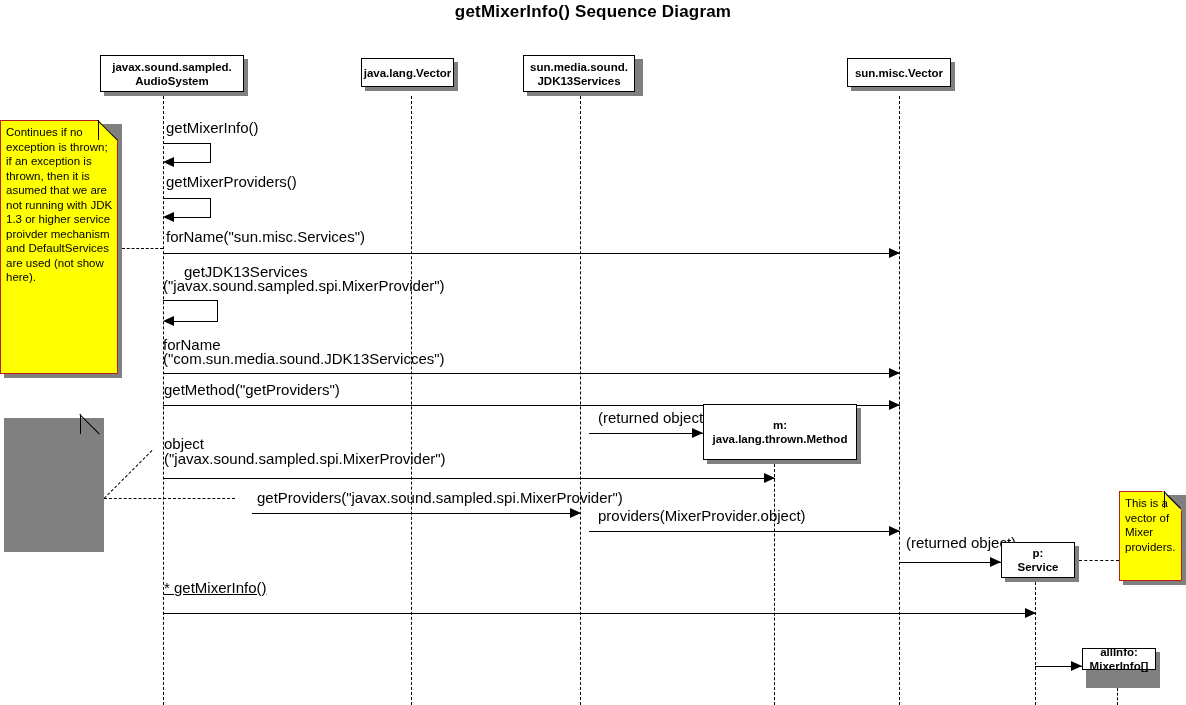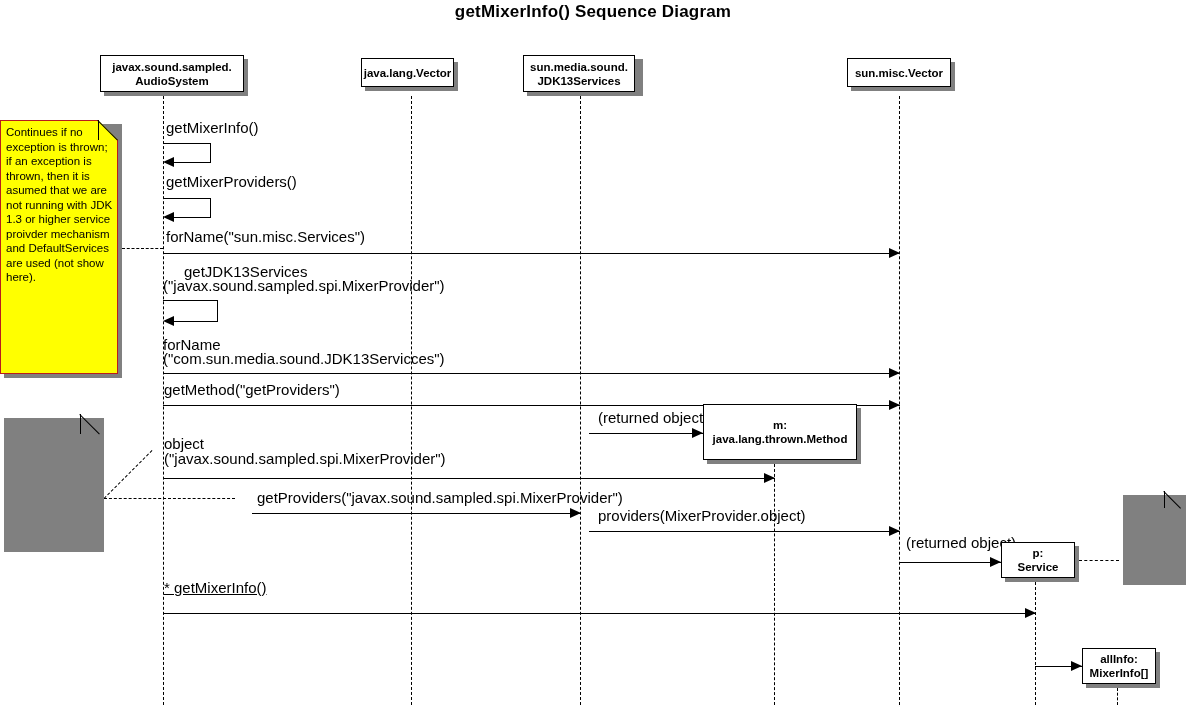--- a/index.html
+++ b/index.html
@@ -88,21 +88,21 @@
     <span class="l2">java.lang.thrown.Method</span>
   </div>
 
   <div class="oshadow" style="left:1005px;top:546px;width:74px;height:36px;"></div>
   <div class="obox" style="left:1001px;top:542px;width:74px;height:36px;">
     <span class="l1">p:</span>
     <span class="l2">Service</span>
   </div>
 
   <div class="oshadow" style="left:1086px;top:652px;width:74px;height:36px;"></div>
-  <div class="obox" style="left:1082px;top:648px;width:74px;height:36px;">
+  <div class="obox" style="left:1082px;top:648px;width:74px;height:22px;">
     <span class="l1">allInfo:</span>
     <span class="l2">MixerInfo[]</span>
   </div>
 
   <div class="msg" style="left:166px;top:121px;">getMixerInfo()</div>
   <div class="hline" style="left:163px;top:143px;width:48px;"></div>
   <div class="vline" style="left:210px;top:143px;height:20px;"></div>
   <div class="hline" style="left:172px;top:162px;width:39px;"></div>
   <div class="arrowL" style="left:163px;top:157px;"></div>
 
@@ -168,17 +168,20 @@
   <div class="nfoldv" style="left:98px;top:120px;height:20px;"></div>
   <div class="dashconn" style="left:122px;top:248px;width:41px;"></div>
 
   <div class="nshadow" style="left:4px;top:418px;width:100px;height:134px;"></div>
   <div class="nfold" style="left:80px;top:414px;width:28px;transform:rotate(45deg);"></div>
   <div class="nfoldv" style="left:80px;top:414px;height:20px;"></div>
   <div class="diagconn" style="left:104px;top:498px;width:68px;transform:rotate(-45deg);"></div>
   <div class="dashconn" style="left:104px;top:498px;width:131px;"></div>
 
   <div class="nshadow" style="left:1123px;top:495px;width:63px;height:90px;"></div>
+  <div class="note" style="left:1119px;top:491px;width:63px;height:90px;">
+    <span>This is a vector of Mixer providers.</span>
+  </div>
   <div class="nfold" style="left:1164px;top:491px;width:24px;transform:rotate(45deg);"></div>
   <div class="nfoldv" style="left:1164px;top:491px;height:17px;"></div>
   <div class="dashconn" style="left:1079px;top:560px;width:40px;"></div>
 
 </div>
 
 </body></html>

